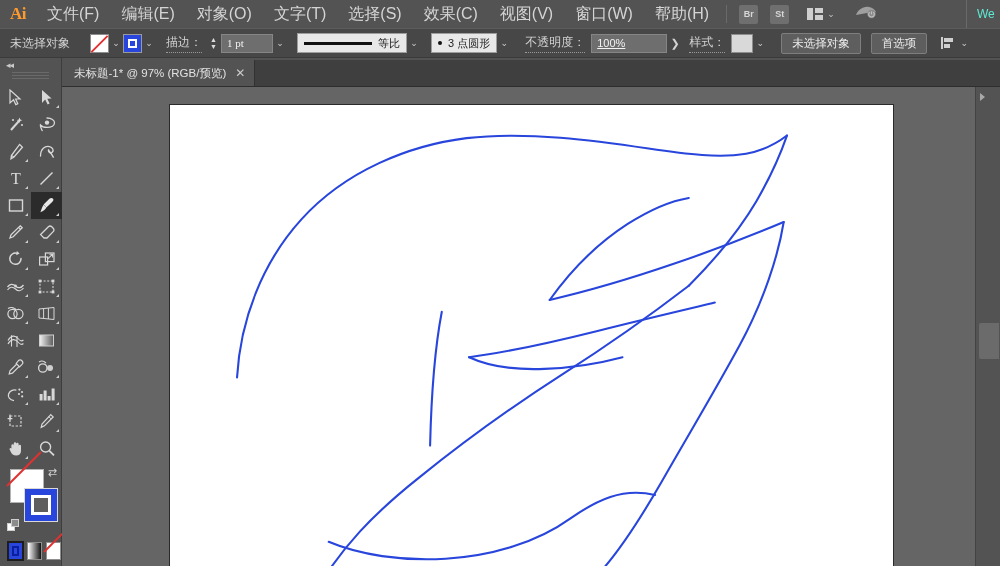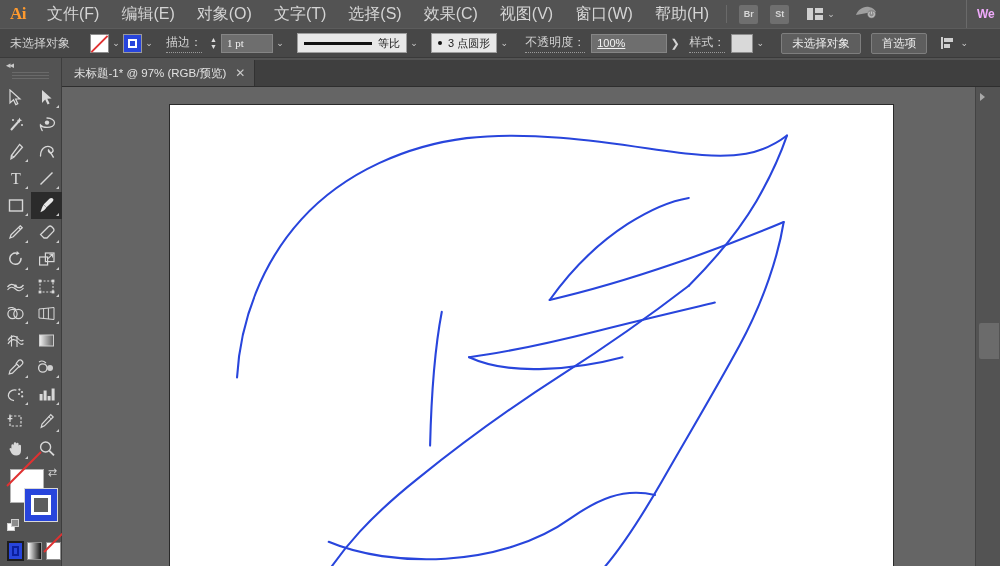--- a/index.html
+++ b/index.html
@@ -47,22 +47,22 @@
   }
   .ws-icon i:nth-child(1){ left:0; top:0; width:6px; height:12px; }
   .ws-icon i:nth-child(2){ left:8px; top:0; width:8px; height:5px; }
   .ws-icon i:nth-child(3){ left:8px; top:7px; width:8px; height:5px; }
   .chev { color:#c4c4c4; font-size:9px; line-height:1; }
   .cloud-ico { margin-left: 14px; opacity: .75; }
   .topright-label {
     position: absolute; right: 0; top: 0; height: 28px;
     display: flex; align-items: center; padding-left: 10px;
     border-left: 1px solid #6a6a6a;
-    color: #f0abfc; font-size: 12px;
-    overflow: hidden; width: 34px; font-weight: bold;
+    color: #5eead4; font-size: 12px;
+    overflow: hidden; width: 34px;
   }
 
   
   .controlbar {
     position: absolute; left: 0; top: 28px; width: 1000px; height: 30px;
     background: #474747;
     border-top: 1px solid #5c5c5c; border-bottom: 1px solid #3a3a3a;
     display: flex; align-items: center; padding-left: 10px; gap: 0;
   }
   .cb-label { color: #d2d2d2; font-size: 12px; white-space: nowrap; }

